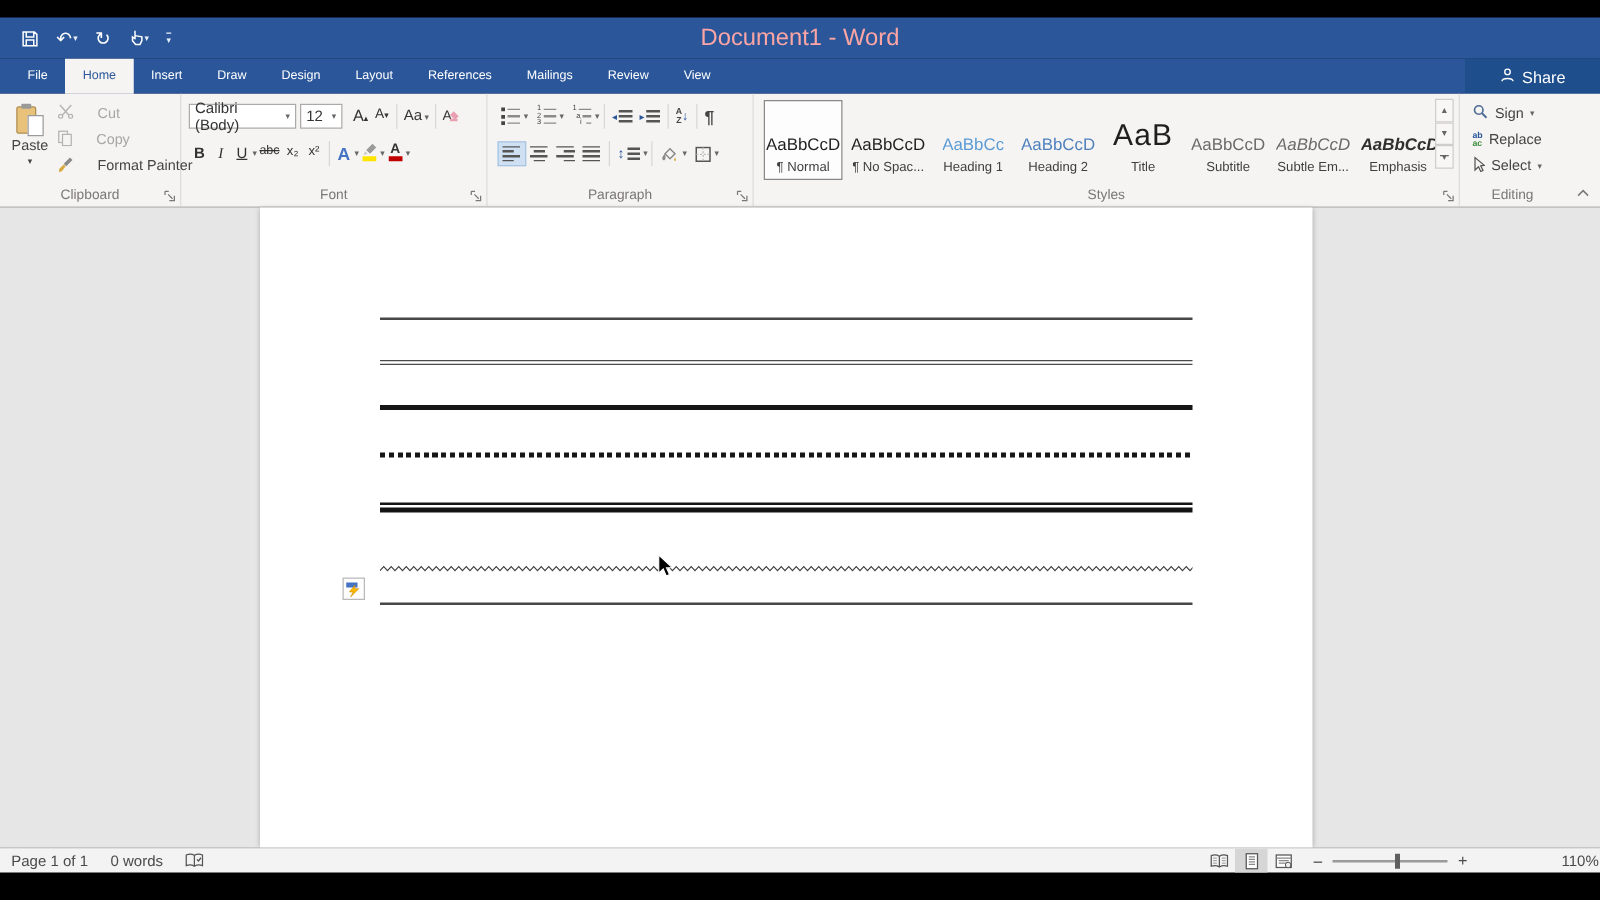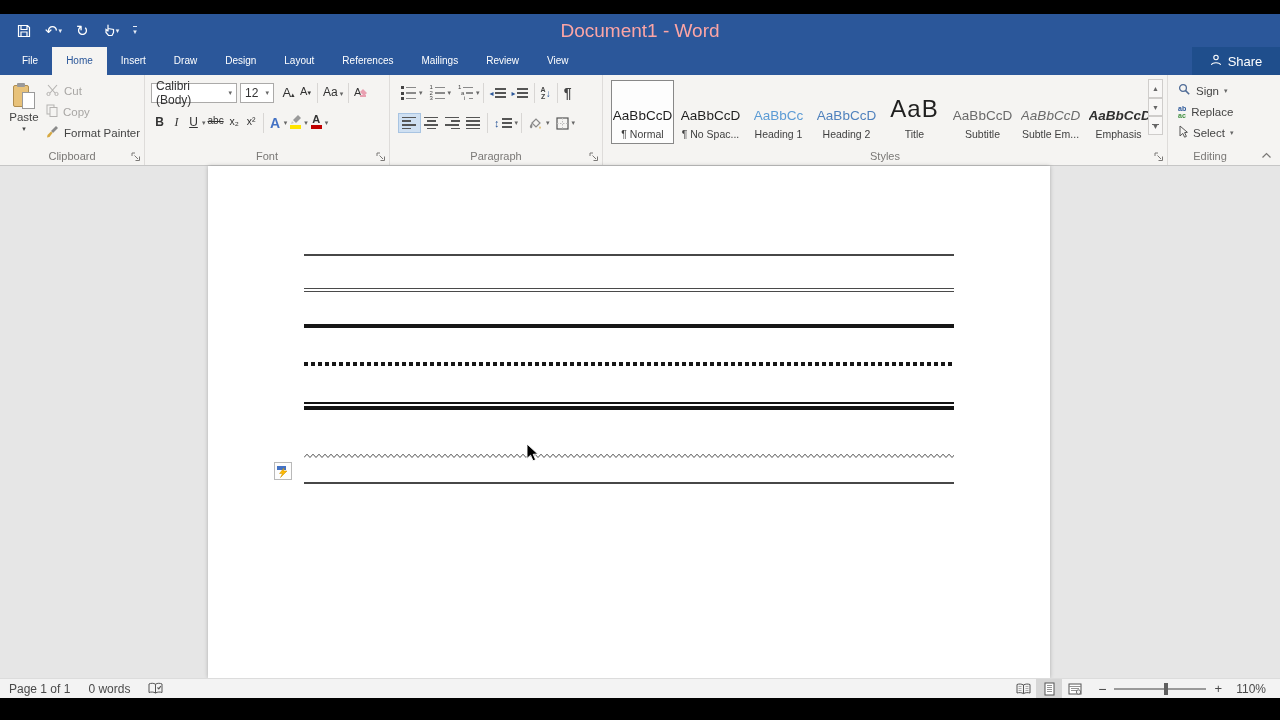--- a/index.html
+++ b/index.html
@@ -16,41 +16,41 @@
   .signin { font-size:12.5px; padding:0 22px; color:#fff; }
   .winbtn { width:40px; height:100%; display:flex; align-items:center; justify-content:center; color:#fff; font-size:14px; }
   .winbtn.close { width:46px; font-size:16px; }
 
   
   .tabsrow { position:absolute; top:47px; left:0; width:1280px; height:28px; background:#2b579a; display:flex; align-items:stretch; }
   #tabs { display:flex; padding-left:8px; }
   .tab { padding:0 14px; line-height:28px; font-size:10px; color:#fff; white-space:nowrap; }
   .tab.active { background:#f5f4f2; color:#2b579a; }
   .tellme { display:flex; align-items:center; gap:6px; margin-left:14px; font-size:12.5px; color:#c9d6ea; }
-  .share { position:absolute; right:0; top:0; width:88px; height:28px; background:#1f4e8c; display:flex; align-items:center; justify-content:center; gap:6px; color:#fff; font-size:13px; }
+  .share { position:absolute; right:0; top:0; width:108px; height:28px; background:#1f4e8c; display:flex; align-items:center; justify-content:center; gap:6px; color:#fff; font-size:13px; }
 
   
   .ribbon { position:absolute; top:75px; left:0; width:1280px; height:91px; background:#f5f4f2; border-bottom:1px solid #c6c6c6; font-size:11.5px; color:#444; }
   .grp { position:absolute; top:0; bottom:0; border-right:1px solid #dedcda; }
   .grp-label { position:absolute; bottom:3px; left:0; right:0; text-align:center; font-size:11px; color:#7a7876; }
   .launcher { position:absolute; right:3px; bottom:3px; width:10px; height:10px; }
   #grp-clipboard { left:0; width:145px; }
   #grp-font { left:145px; width:245px; }
   #grp-paragraph { left:390px; width:213px; }
   #grp-styles { left:603px; width:565px; }
   #grp-editing { left:1168px; width:84px; border-right:none; }
   .collapse-ribbon { position:absolute; right:8px; bottom:4px; color:#7a7876; font-size:10px; }
 
   
   .paste-btn { position:absolute; left:5px; top:4px; width:38px; height:70px; display:flex; flex-direction:column; align-items:center; gap:2px; padding-top:4px; }
   .clip-ic { position:relative; width:22px; height:26px; }
   .clip-body { position:absolute; left:0; top:2px; width:16px; height:22px; background:#e8c27a; border:1px solid #b08d4f; border-radius:2px; }
   .clip-top { position:absolute; left:4px; top:0; width:8px; height:4px; background:#9a9a9a; border-radius:1px; }
   .clip-page { position:absolute; right:0; bottom:0; width:13px; height:17px; background:#fff; border:1px solid #9a9a9a; }
-  .small-row { position:absolute; left:46px; display:flex; align-items:center; gap:5px; height:19px; white-space:nowrap; }
+  .small-row { position:absolute; left:46px; display:flex; align-items:center; gap:19px; height:19px; white-space:nowrap; }
   .small-row.disabled { color:#a8a6a4; }
 
   
   .frow { position:absolute; left:6px; display:flex; align-items:center; }
   .combo { border:1px solid #abaaa9; background:#fff; height:20px; display:flex; align-items:center; padding:0 4px; font-size:12px; color:#333; gap:4px; }
   .fbtn { min-width:17px; height:20px; display:flex; align-items:baseline; justify-content:center; padding:2px 2px; font-size:12px; color:#333; }
   .vsep { width:1px; height:20px; background:#d8d6d4; margin:0 3px; }
   .ubar { text-decoration:underline; }
   .ico-stack { display:flex; flex-direction:column; align-items:center; line-height:1; }
   .colorbar { width:11px; height:3.5px; margin-top:1px; }
@@ -101,21 +101,21 @@
 
   
   .statusbar { position:absolute; top:678px; left:0; width:1280px; height:20px; background:#f3f3f3; border-top:1px solid #dcdcdc; display:flex; align-items:center; font-size:12px; color:#4a4a4a; }
   .sb-item { padding:0 9px; display:flex; align-items:center; gap:4px; height:100%; }
   .sb-right { margin-left:auto; display:flex; align-items:center; height:100%; }
   .viewbtn { width:26px; height:100%; display:flex; align-items:center; justify-content:center; }
   .viewbtn.active { background:#d6d6d6; }
   .zoomslider { display:flex; align-items:center; gap:8px; padding:0 10px; }
   .ztrack { position:relative; width:92px; height:2px; background:#9a9a9a; }
   .zthumb { position:absolute; left:50px; top:-5px; width:4px; height:12px; background:#5f5f5f; }
-  .zlabel { width:48px; text-align:right; padding-right:14px; }
+  .zlabel { width:48px; text-align:right; padding-right:1px;margin-left:48px; }
 </style>
 </head>
 <body>
 
 <div class="screen">
 
   <div class="titlebar">
     <div class="qat">
       <span class="qbtn">
         <svg width="14" height="14" viewBox="0 0 14 14">

